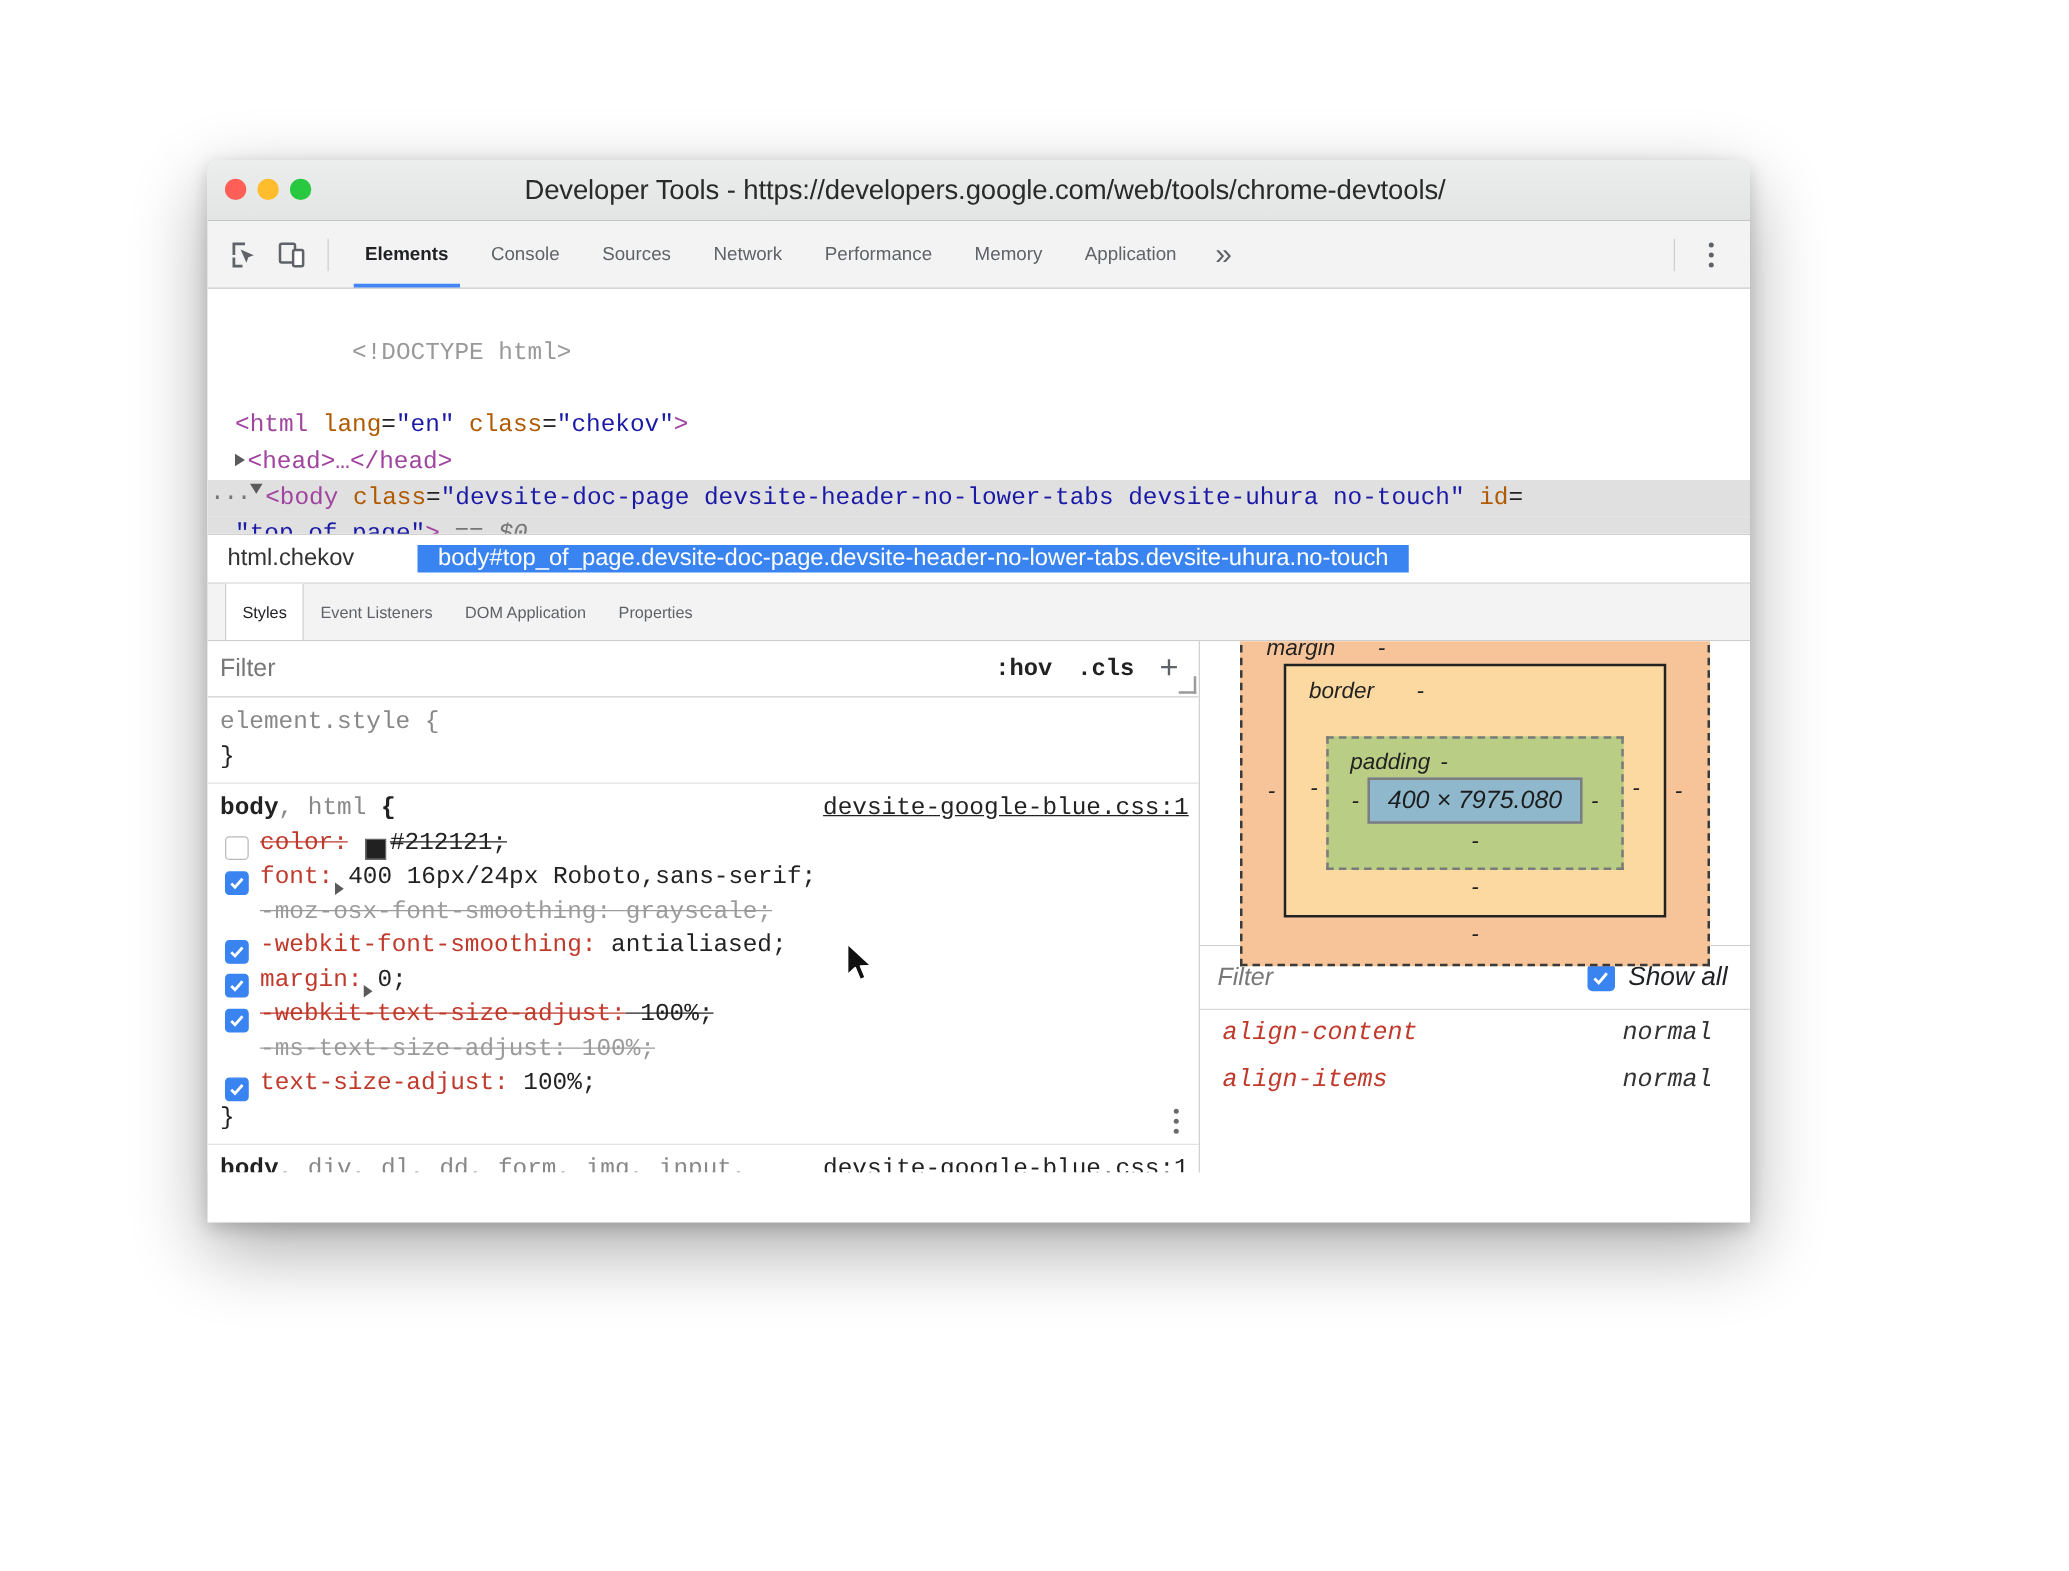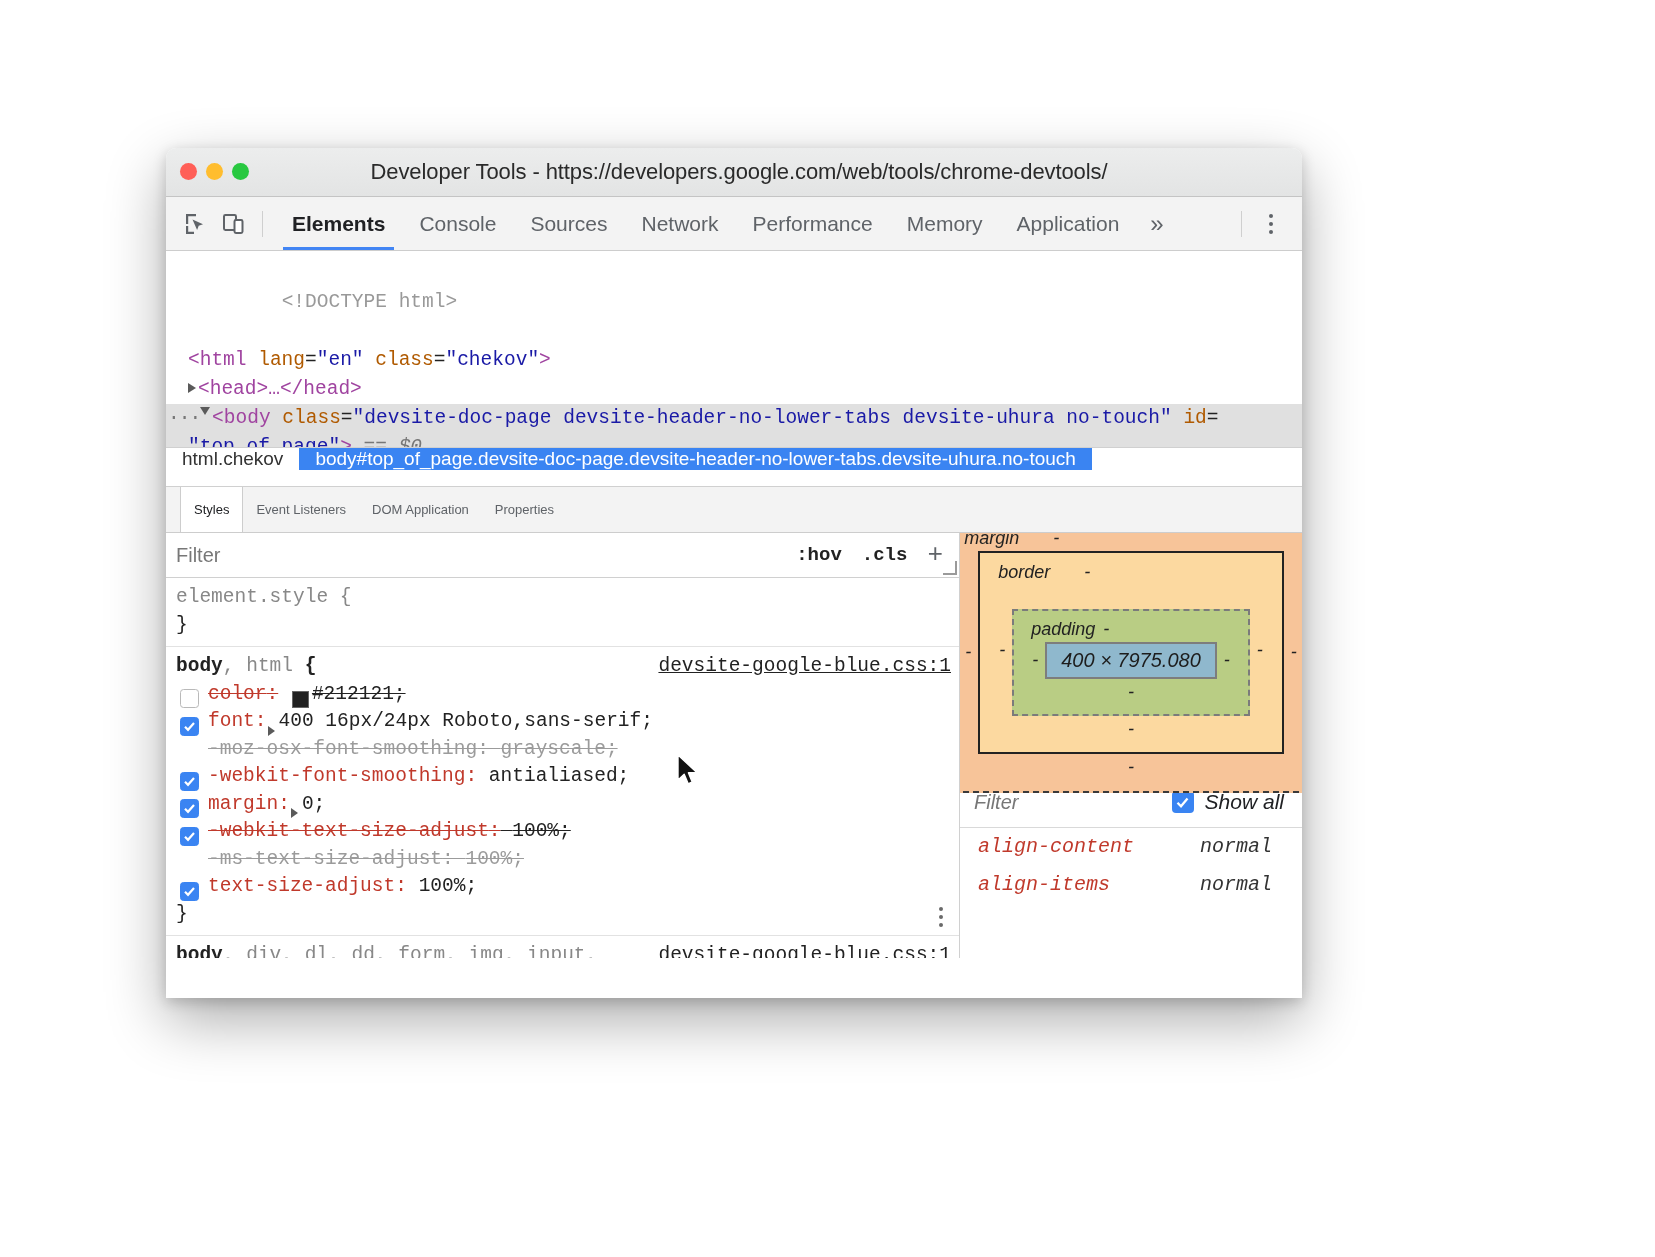--- a/index.html
+++ b/index.html
@@ -16,22 +16,22 @@
     position: relative;
     width: 1655px;
     height: 1257px;
     background: #ffffff;
   }
 
   
   .window {
     position: absolute;
     left: 166px;
-    top: 148px;
-    width: 1136px;
+    top: 128px;
+    width: 1234px;
     height: 850px;
     background: #ffffff;
     border-radius: 10px 10px 0 0;
     box-shadow: 0 22px 60px rgba(0,0,0,0.33), 0 4px 14px rgba(0,0,0,0.18);
     overflow: hidden;
   }
 
   
   .titlebar {
     position: relative;
@@ -81,21 +81,21 @@
     display: flex; align-items: center; justify-content: center;
     margin-right: 2px;
     cursor: pointer;
   }
   .tb-sep {
     width: 1px; height: 26px; background: #cfcfcf; margin: 0 12px 0 8px;
   }
   .tabs { display: flex; align-items: center; height: 100%; }
   .tab {
     position: relative;
-    font-size: 21px;
+    font-size: 15px;
     color: #5f6368;
     padding: 0 17px;
     height: 100%;
     display: flex;
     align-items: center;
     cursor: pointer;
     white-space: nowrap;
   }
   .tab.active { color: #202124; font-weight: 700; }
   .tab.active::after {
@@ -157,27 +157,28 @@
   .tri.down {
     border-left: 5.5px solid transparent;
     border-right: 5.5px solid transparent;
     border-top: 8px solid #5a5a5a;
     vertical-align: 3px;
   }
 
   
   .crumbbar {
     display: flex;
-    align-items: flex-start;
+    align-items: center;
     height: 38px;
     background: #ffffff;
     border-top: 1px solid #d0d0d0;
     border-bottom: 1px solid #d0d0d0;
     font-family: "Liberation Sans", sans-serif;
     font-size: 19px;
+    gap: 35px;
   }
   .crumb {
     display: flex; align-items: center;
     padding: 0 16px;
     color: #333;
     cursor: pointer;
     white-space: nowrap;
   }
   .crumb.active {
     background: #3a84f2;

